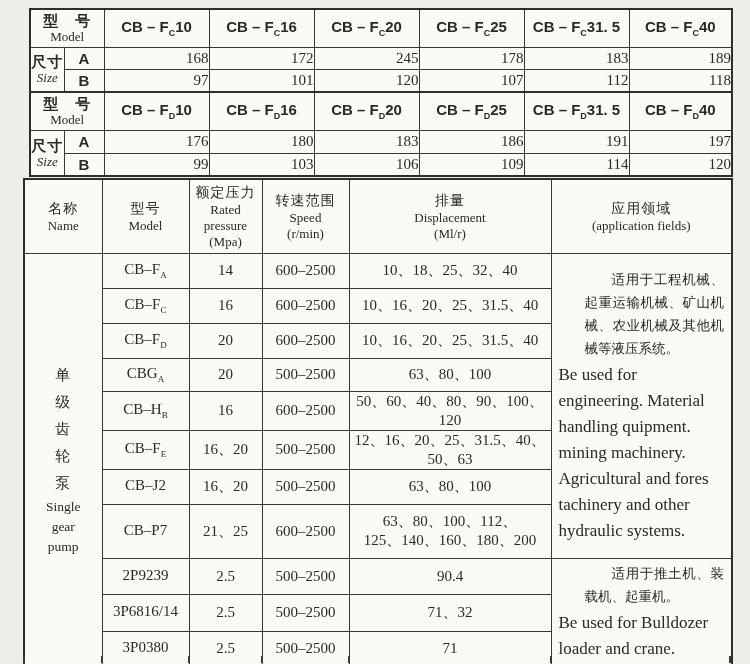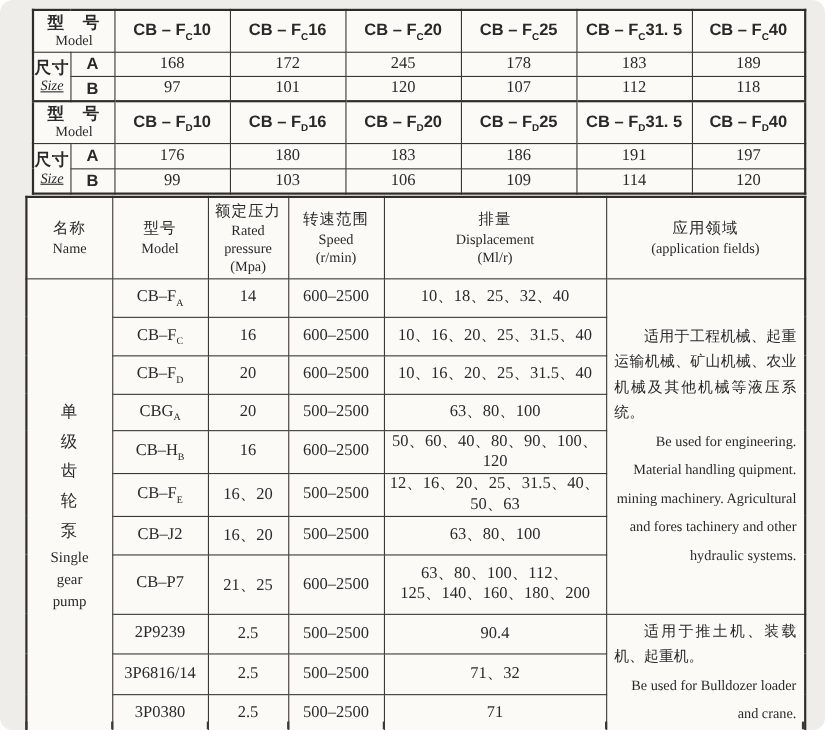--- a/index.html
+++ b/index.html
@@ -1,51 +1,50 @@
 <!DOCTYPE html>
 <html><head>
 <meta charset="utf-8">
 <style>
   html,body{margin:0;padding:0;}
   .page{
     position:relative;width:750px;height:664px;overflow:hidden;
     background:#efedea;
     font-family:"Liberation Serif","DejaVu Serif",serif;
     color:#2b2927;
-    border-radius:12px;
   }
   table{border-collapse:collapse;table-layout:fixed;position:absolute;background:#fbfaf7;}
   td,th{padding:0;text-align:center;vertical-align:middle;font-weight:normal;overflow:hidden;}
 
   
   .tbl-top{left:29px;top:8px;width:702px;height:167px;border:2px solid #2f2d2a;}
   .tbl-top td,.tbl-top th{border:1.5px solid #393734;}
   .tbl-top tr.grp-sep td,.tbl-top tr.grp-sep th{border-top:2.5px solid #2f2d2a;}
   .lab-zh{font-family:"Liberation Sans","DejaVu Sans",sans-serif;font-weight:bold;font-size:15px;letter-spacing:1px;line-height:17px;}
   .lab-en{font-size:13px;line-height:15px;}
-  .lab-en.it{font-style:italic;text-decoration:underline;}
+  .lab-en.it{font-style:italic;}
   .ab-lab{font-family:"Liberation Sans","DejaVu Sans",sans-serif;font-weight:bold;font-size:15px;}
   .model-code{font-family:"Liberation Sans","DejaVu Sans",sans-serif;font-weight:bold;font-size:15px;white-space:nowrap;}
   .model-code sub{font-size:9px;font-weight:bold;}
-  .num{font-size:15px;}
+  .num{font-size:15px;text-align:right;}
 
   
   .tbl-spec{left:23px;top:178px;width:708px;height:478px;border:2px solid #2f2d2a;}
   .tbl-spec td,.tbl-spec th{border:1.5px solid #3b3936;font-size:15px;}
   .hz{font-size:14px;letter-spacing:1px;line-height:19px;}
   .he{font-size:13px;line-height:16px;}
   .hu{font-size:13px;line-height:16px;}
   .spec-model{white-space:nowrap;}
   .spec-model sub{font-size:9px;}
   .disp{white-space:pre-line;line-height:19px;font-size:14.5px;}
   .name-cell .name-zh{font-size:15px;line-height:27px;white-space:pre-line;letter-spacing:1px;}
   .name-cell .name-en{font-size:13.5px;line-height:20px;white-space:pre-line;}
   .app-cell{padding:2px 7px;}
-  .app-zh{font-size:13.5px;line-height:23px;text-align:justify;text-indent:2em;}
-  .app-en{font-size:13px;line-height:26px;text-align:right;margin-top:2px;}
+  .app-zh{font-size:13.5px;line-height:23px;text-align:justify;text-indent:2em;margin-left:26px;}
+  .app-en{font-size:17px;line-height:26px;text-align:left;margin-top:2px;}
 
   
   .stub{position:absolute;top:656px;height:7px;width:1.5px;background:#3b3936;}
 </style>
 </head>
 <body>
 
 <div class="page">
 
   <table class="tbl-top">

